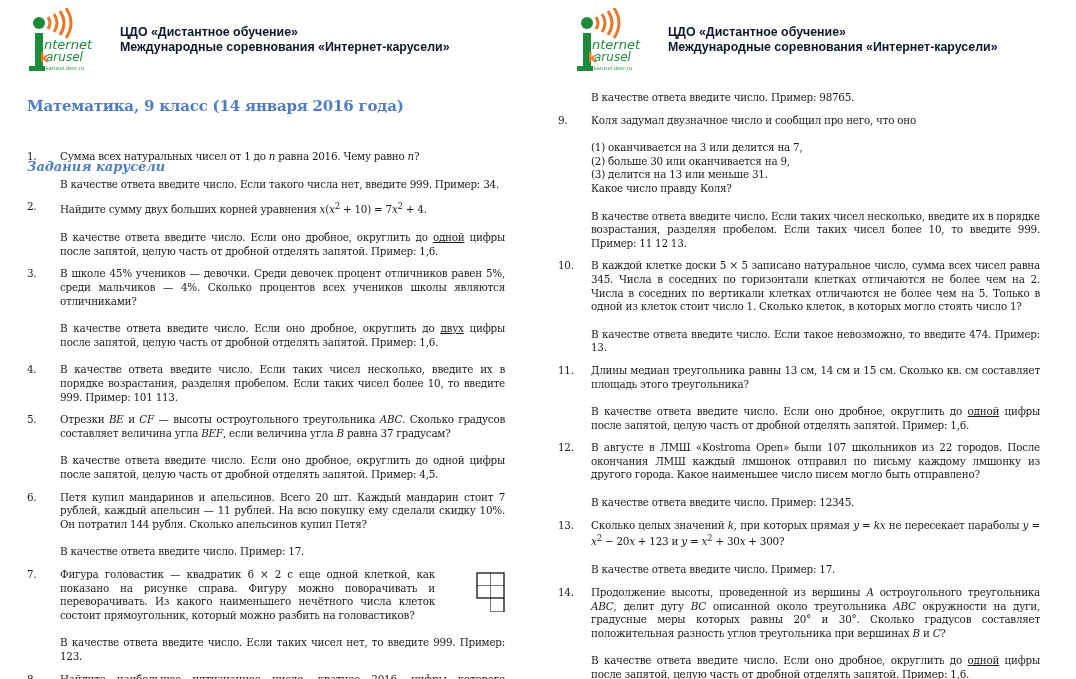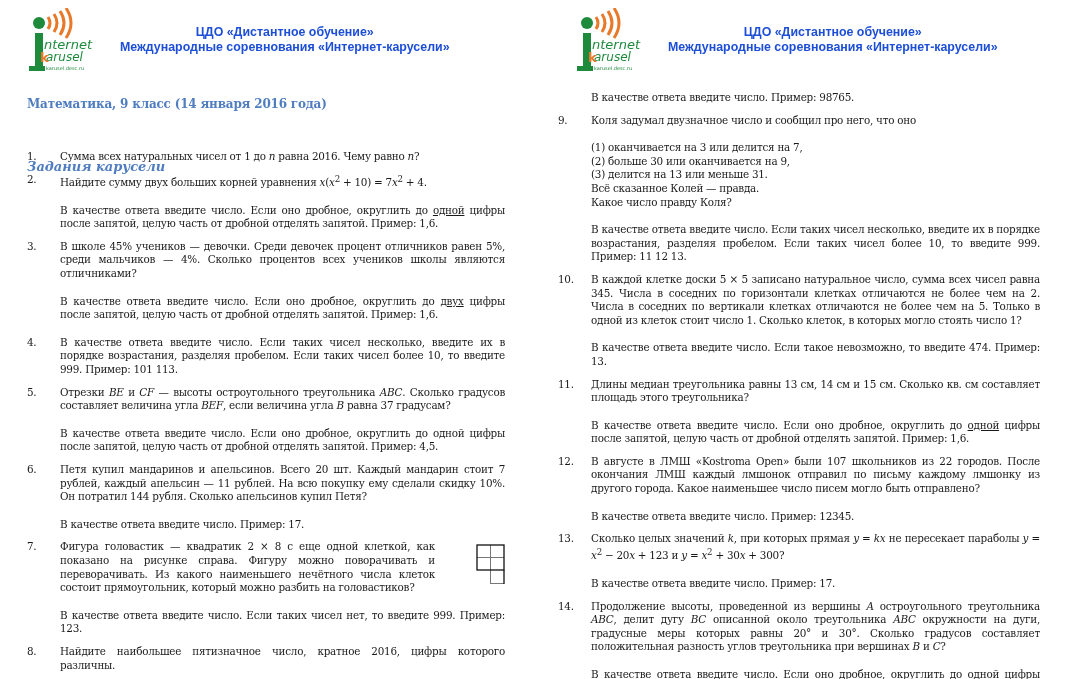--- a/index.html
+++ b/index.html
@@ -4,23 +4,23 @@
 <style>
   html, body { margin:0; padding:0; background:#ffffff; }
   body { width:1076px; height:679px; position:relative; overflow:hidden;
          font-family:"DejaVu Serif","Liberation Serif",serif; color:#1a1a1a; }
   .page { position:absolute; top:0; width:520px; height:679px; }
   #page-left { left:0; }
   #page-right { left:548px; }
   .header { position:absolute; top:8px; left:26px; height:70px; width:500px; }
   .logo { position:absolute; left:0; top:0; width:72px; height:70px; }
   .org { position:absolute; left:94px; top:17px; font-family:"Liberation Sans",sans-serif;
-         font-weight:bold; font-size:12.4px; line-height:15px; color:#1d4ed8; white-space:nowrap;text-align:center; }
+         font-weight:bold; font-size:12.4px; line-height:15px; color:#0f172a; white-space:nowrap; }
   .title { position:absolute; left:27px; top:97px; font-family:"DejaVu Serif",serif;
-           font-weight:bold; font-size:12px; color:#4f7dc0; white-space:nowrap; letter-spacing:-0.2px; }
+           font-weight:bold; font-size:15px; color:#4f7dc0; white-space:nowrap; letter-spacing:-0.2px; }
   .subtitle { position:absolute; left:27px; top:131px; font-family:"DejaVu Serif",serif;
               font-weight:bold; font-style:italic; font-size:13px; color:#4f7dc0; white-space:nowrap;margin-top:28px; }
   .content { position:absolute; left:27px; width:478px; font-size:10.4px; line-height:13.6px; letter-spacing:-0.25px; }
   #page-left .content { top:150px; }
   #page-right .content { top:91px; left:10px; width:482px; }
   .task { position:relative; padding-left:33px; margin-bottom:9px; }
   .num { position:absolute; left:0; top:0; }
   .q { text-align:justify; }
   .hint { text-align:justify; margin-top:14px; }
   .hint.first { margin-top:0; }
@@ -54,20 +54,21 @@
     </div>
   </div>
 
   <div class="title">Математика, 9 класс (14 января 2016 года)</div>
   <div class="subtitle">Задания карусели</div>
 
   <div class="content">
     <div class="task">
       <span class="num">1.</span>
       <div class="q">Сумма всех натуральных чисел от 1 до <i>n</i> равна 2016. Чему равно <i>n</i>?</div>
+      <div class="hint">В качестве ответа введите число. Если такого числа нет, введите 999. Пример: 34.</div>
     </div>
     <div class="task">
       <span class="num">2.</span>
       <div class="q">Найдите сумму двух больших корней уравнения <i>x</i>(<i>x</i><sup>2</sup> + 10) = 7<i>x</i><sup>2</sup> + 4.</div>
       <div class="hint">В качестве ответа введите число. Если оно дробное, округлить до <u>одной</u> цифры после запятой, целую часть от дробной отделять запятой. Пример: 1,6.</div>
     </div>
     <div class="task">
       <span class="num">3.</span>
       <div class="q">В школе 45% учеников — девочки. Среди девочек процент отличников равен 5%, среди мальчиков — 4%. Сколько процентов всех учеников школы являются отличниками?</div>
       <div class="hint">В качестве ответа введите число. Если оно дробное, округлить до <u>двух</u> цифры после запятой, целую часть от дробной отделять запятой. Пример: 1,6.</div>
@@ -81,21 +82,21 @@
       <div class="q">Отрезки <i>BE</i> и <i>CF</i> — высоты остроугольного треугольника <i>ABC</i>. Сколько градусов составляет величина угла <i>BEF</i>, если величина угла <i>B</i> равна 37 градусам?</div>
       <div class="hint">В качестве ответа введите число. Если оно дробное, округлить до одной цифры после запятой, целую часть от дробной отделять запятой. Пример: 4,5.</div>
     </div>
     <div class="task">
       <span class="num">6.</span>
       <div class="q">Петя купил мандаринов и апельсинов. Всего 20 шт. Каждый мандарин стоит 7 рублей, каждый апельсин — 11 рублей. На всю покупку ему сделали скидку 10%. Он потратил 144 рубля. Сколько апельсинов купил Петя?</div>
       <div class="hint">В качестве ответа введите число. Пример: 17.</div>
     </div>
     <div class="task t7">
       <span class="num">7.</span>
-      <div class="q">Фигура головастик — квадратик 2 × 8 с еще одной клеткой, как показано на рисунке справа. Фигуру можно поворачивать и переворачивать. Из какого наименьшего нечётного числа клеток состоит прямоугольник, который можно разбить на головастиков?</div>
+      <div class="q">Фигура головастик — квадратик 6 × 2 с еще одной клеткой, как показано на рисунке справа. Фигуру можно поворачивать и переворачивать. Из какого наименьшего нечётного числа клеток состоит прямоугольник, который можно разбить на головастиков?</div>
       <svg class="figure" width="30" height="40" viewBox="0 0 30 40">
         <line x1="14.5" y1="1" x2="14.5" y2="39" stroke="#777" stroke-width="1"></line>
         <line x1="1" y1="13.5" x2="28" y2="13.5" stroke="#777" stroke-width="1"></line>
         <line x1="14" y1="39.5" x2="28" y2="39.5" stroke="#777" stroke-width="1"></line>
         <line x1="28" y1="26" x2="28" y2="40" stroke="#111" stroke-width="1.3"></line>
         <rect x="1" y="1" width="27" height="25" fill="none" stroke="#111" stroke-width="1.3"></rect>
       </svg>
       <div class="hint">В качестве ответа введите число. Если таких чисел нет, то введите 999. Пример: 123.</div>
     </div>
     <div class="task">
@@ -130,21 +131,20 @@
     <div class="task">
       <div class="hint first">В качестве ответа введите число. Пример: 98765.</div>
     </div>
     <div class="task">
       <span class="num">9.</span>
       <div class="q">Коля задумал двузначное число и сообщил про него, что оно</div>
       <div class="hint">
         <span class="line">(1) оканчивается на 3 или делится на 7,</span>
         <span class="line">(2) больше 30 или оканчивается на 9,</span>
         <span class="line">(3) делится на 13 или меньше 31.</span>
-        <span class="line">Всё сказанное Колей — правда.</span>
         <span class="line">Какое число правду Коля?</span>
       </div>
       <div class="hint">В качестве ответа введите число. Если таких чисел несколько, введите их в порядке возрастания, разделяя пробелом. Если таких чисел более 10, то введите 999. Пример: 11 12 13.</div>
     </div>
     <div class="task">
       <span class="num">10.</span>
       <div class="q">В каждой клетке доски 5 × 5 записано натуральное число, сумма всех чисел равна 345. Числа в соседних по горизонтали клетках отличаются не более чем на 2. Числа в соседних по вертикали клетках отличаются не более чем на 5. Только в одной из клеток стоит число 1. Сколько клеток, в которых могло стоять число 1?</div>
       <div class="hint">В качестве ответа введите число. Если такое невозможно, то введите 474. Пример: 13.</div>
     </div>
     <div class="task">

